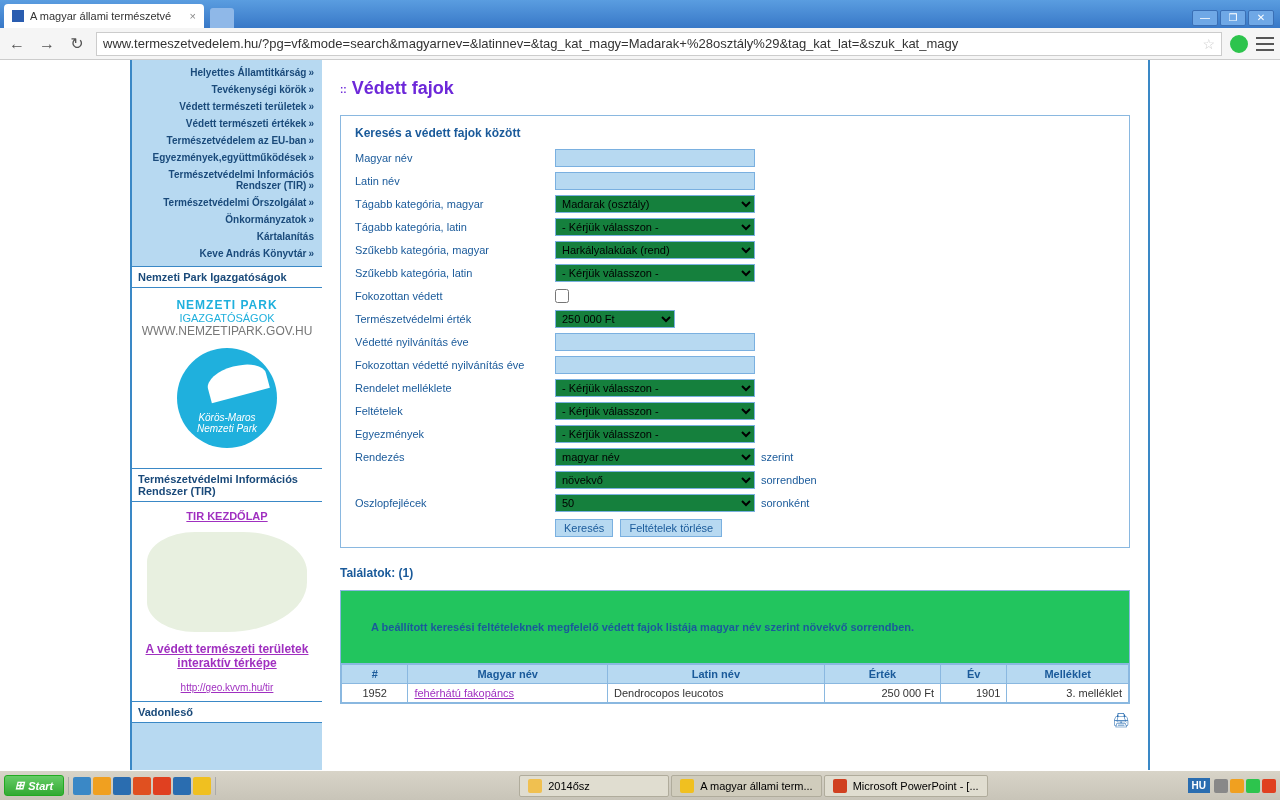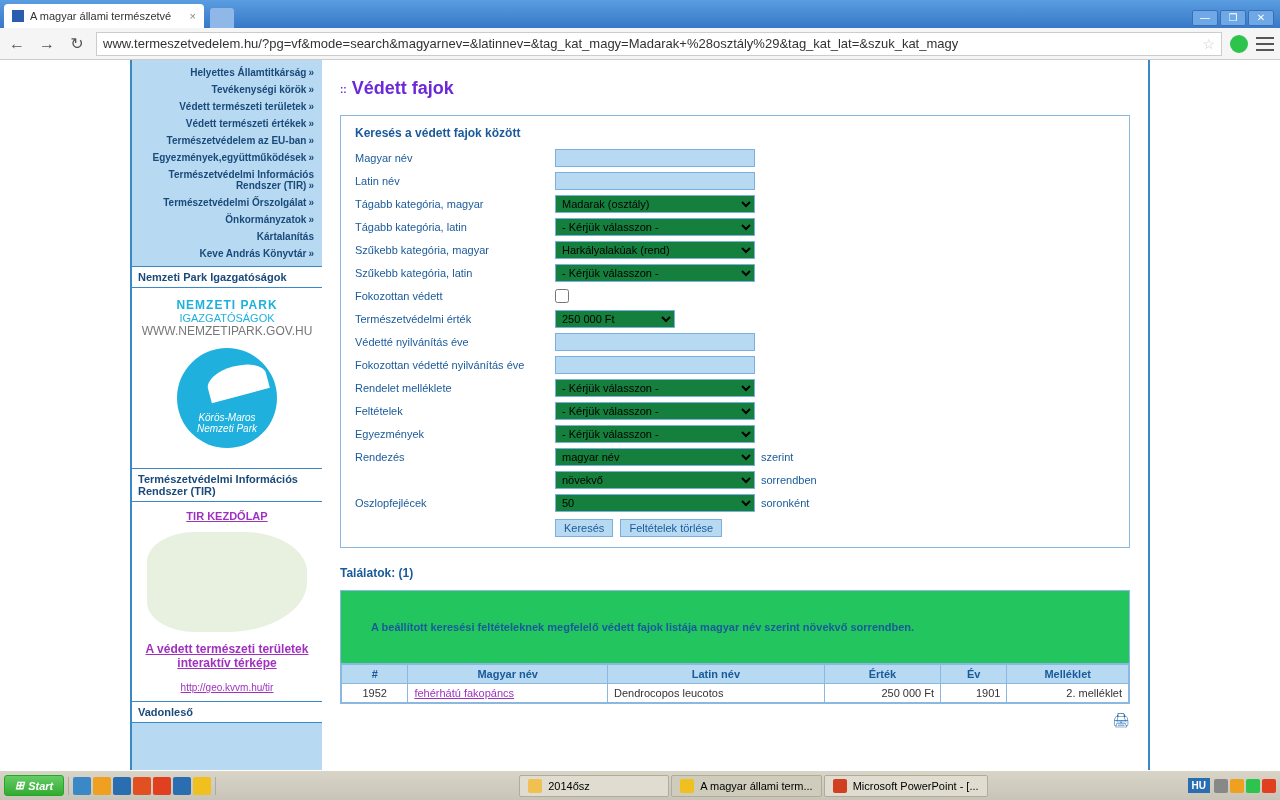--- a/index.html
+++ b/index.html
@@ -240,21 +240,21 @@
               <th>Melléklet</th>
             </tr>
               </thead>
             <tbody>
                 <tr>
               <td>1952</td>
               <td><a class="link">fehérhátú fakopáncs</a></td>
               <td>Dendrocopos leucotos</td>
               <td>250 000 Ft</td>
               <td>1901</td>
-              <td>2. melléklet</td>
+              <td>3. melléklet</td>
             </tr>
               </tbody>
           </table>
         </div>
         <div class="print-icon">🖨</div>
       </div>
     </div>
   </div>
 
   <div class="taskbar">

